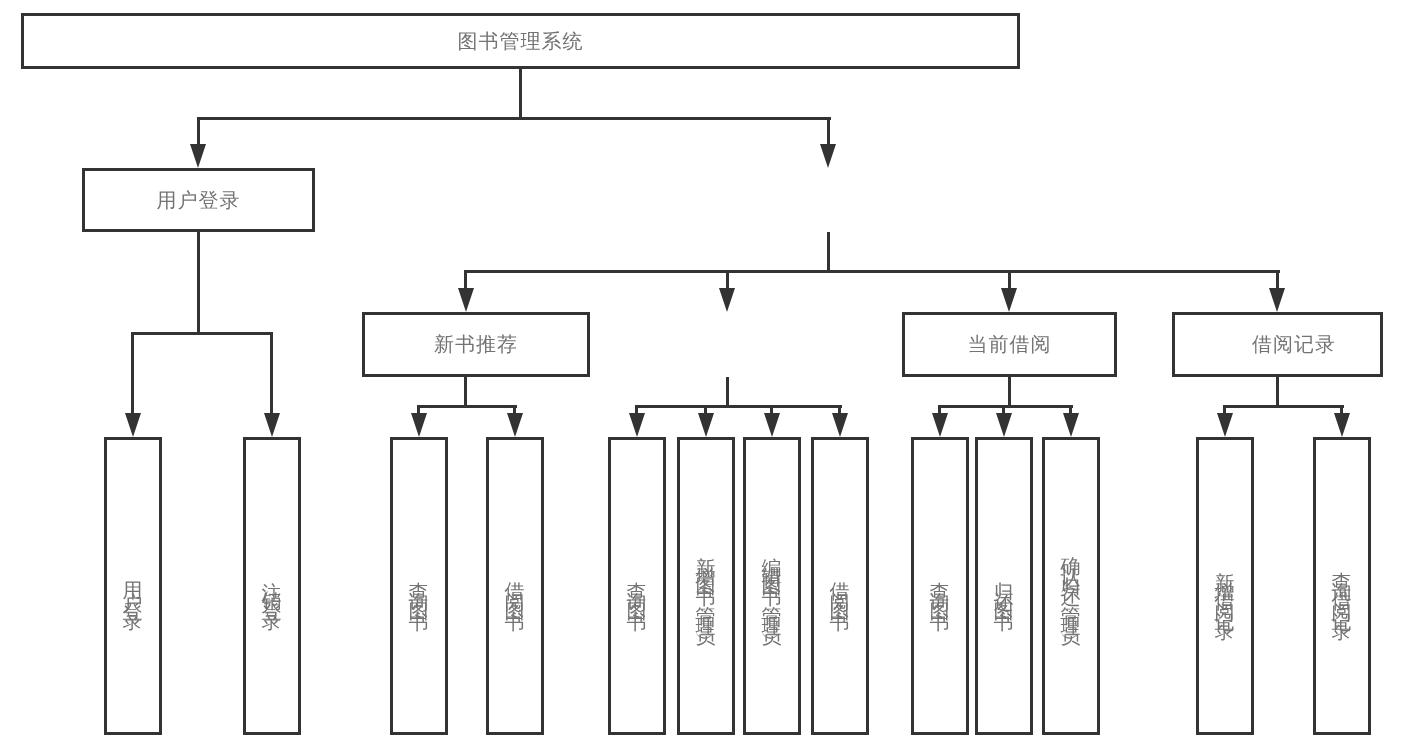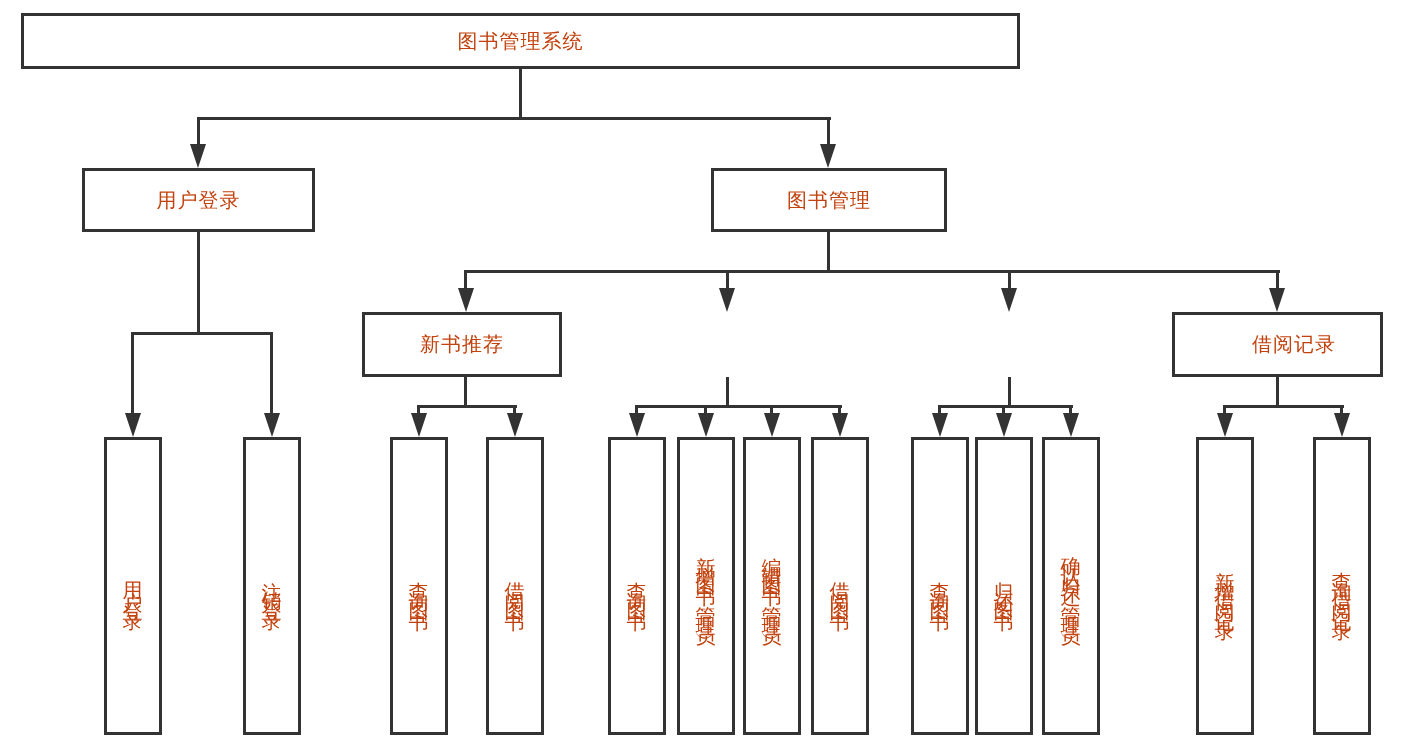--- a/index.html
+++ b/index.html
@@ -12,21 +12,21 @@
     overflow:hidden;
   }
   .box{
     position:absolute;
     box-sizing:border-box;
     border:3px solid #333333;
     background:#ffffff;
     display:flex;align-items:center;justify-content:center;
     font-size:20px;
     letter-spacing:1px;
-    color:#c2410c;
+    color:#737373;
   }
   .box-v span{
     writing-mode:vertical-rl;
     text-orientation:mixed;
     letter-spacing:10px;
     font-size:20px;
     line-height:1;
     white-space:nowrap;
   }
   .ln{position:absolute;background:#333333;}
@@ -58,44 +58,44 @@
   <div class="ln" style="left:519px;top:69px;width:3px;height:51px;"></div>
   <div class="ln" style="left:197px;top:117px;width:634px;height:3px;"></div>
   <div class="ln" style="left:197px;top:117px;width:3px;height:30px;"></div>
   <div class="ln" style="left:827px;top:117px;width:3px;height:30px;"></div>
   <div class="ah" style="left:190px;top:144px;"></div>
   <div class="ah" style="left:820px;top:144px;"></div>
 
   <div class="box" style="left:82px;top:168px;width:233px;height:64px;">
     <span>用户登录</span>
   </div>
-  <div class="box" style="left:711px;top:168px;width:236px;height:64px;">
-    <span>图书管理</span>
-  </div>
 
   <div class="ln" style="left:197px;top:232px;width:3px;height:103px;"></div>
   <div class="ln" style="left:131px;top:332px;width:142px;height:3px;"></div>
   <div class="ln" style="left:131px;top:332px;width:3px;height:84px;"></div>
   <div class="ln" style="left:270px;top:332px;width:3px;height:84px;"></div>
   <div class="ah" style="left:125px;top:413px;"></div>
   <div class="ah" style="left:264px;top:413px;"></div>
 
   <div class="ln" style="left:827px;top:232px;width:3px;height:41px;"></div>
   <div class="ln" style="left:464px;top:270px;width:816px;height:3px;"></div>
   <div class="ln" style="left:464px;top:270px;width:3px;height:20px;"></div>
   <div class="ln" style="left:726px;top:270px;width:3px;height:20px;"></div>
   <div class="ln" style="left:1008px;top:270px;width:3px;height:20px;"></div>
   <div class="ln" style="left:1276px;top:270px;width:3px;height:20px;"></div>
   <div class="ah" style="left:458px;top:288px;"></div>
   <div class="ah" style="left:719px;top:288px;"></div>
   <div class="ah" style="left:1001px;top:288px;"></div>
   <div class="ah" style="left:1269px;top:288px;"></div>
 
-  <div class="box" style="left:362px;top:312px;width:200px;height:65px;">
+  <div class="box" style="left:362px;top:312px;width:228px;height:65px;">
     <span>新书推荐</span>
+  </div>
+  <div class="box" style="left:902px;top:312px;width:215px;height:65px;">
+    <span>当前借阅</span>
   </div>
   <div class="box" style="left:1172px;top:312px;width:211px;height:65px;padding-left:33px;">
     <span>借阅记录</span>
   </div>
 
   <div class="ln" style="left:464px;top:377px;width:3px;height:31px;"></div>
   <div class="ln" style="left:417px;top:405px;width:100px;height:3px;"></div>
   <div class="ln" style="left:417px;top:405px;width:3px;height:12px;"></div>
   <div class="ln" style="left:513px;top:405px;width:3px;height:12px;"></div>
   <div class="ah" style="left:411px;top:413px;"></div>

